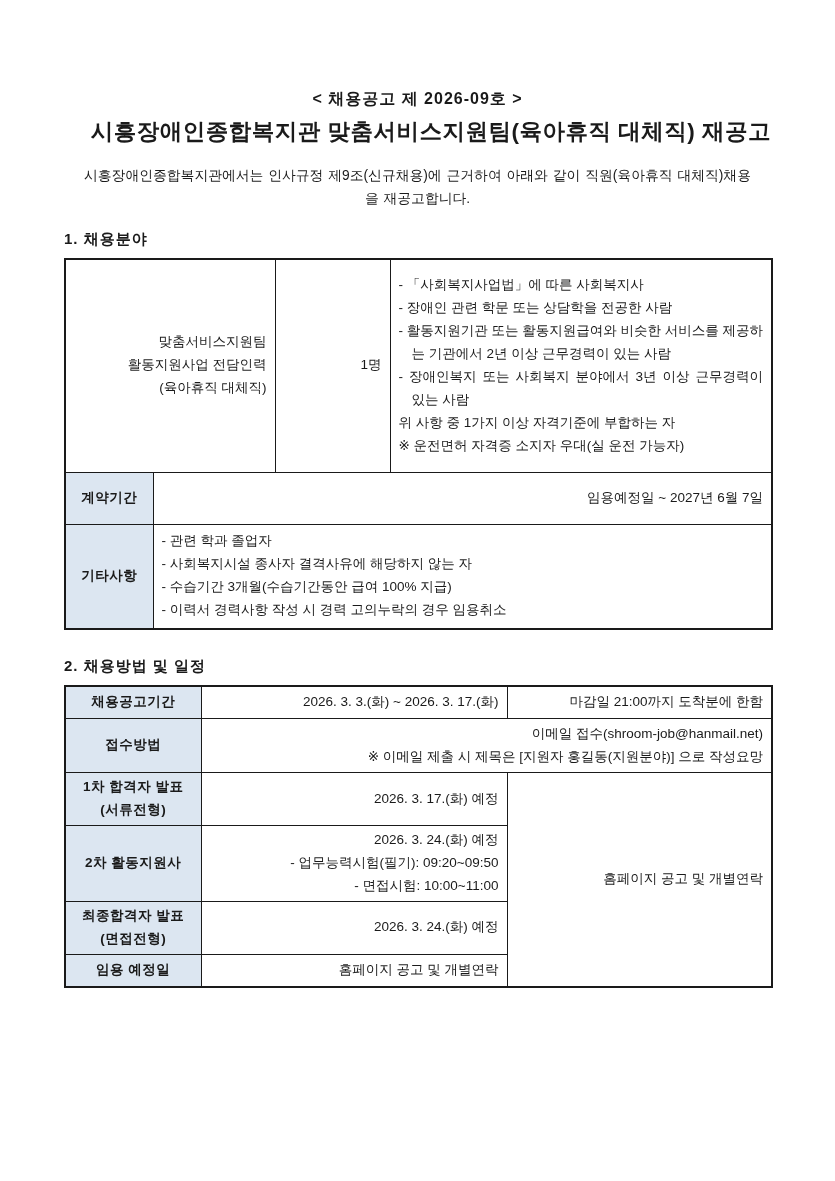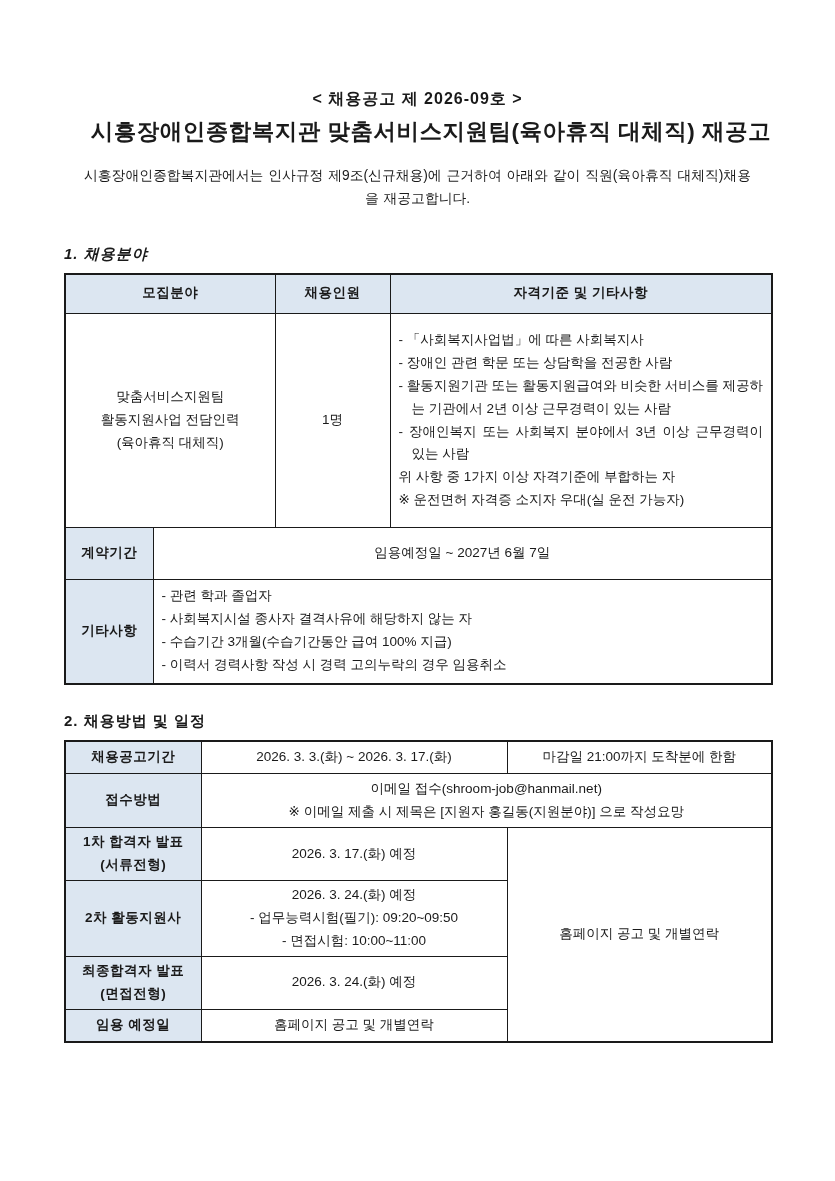--- a/index.html
+++ b/index.html
@@ -39,21 +39,21 @@
     text-align: center;
     font-size: 13.8px;
     line-height: 1.66;
     word-spacing: 1px;
   }
   .sec-heading {
     font-size: 15px;
     font-weight: 700;
     letter-spacing: 1px;
   }
-  .sec-heading.first { margin-top: 34px; font-style: italic; }
+  .sec-heading.first { margin-top: 19px; }
   .sec-heading.second { margin-top: 27px; }
 
   table.tbl {
     border-collapse: collapse;
     table-layout: fixed;
     width: 707px;
     margin-top: 9px;
     border: 2px solid #1a1a1a;
     font-size: 13.5px;
   }
@@ -63,21 +63,21 @@
     padding: 3px 8px;
     line-height: 1.7;
     box-sizing: border-box;
   }
   td.hd, td.lbl {
     background: #dce6f1;
     font-weight: 700;
     text-align: center;
     letter-spacing: 0.5px;
   }
-  td.center { text-align: center; }
+  td.center { text-align: right; }
   td.left { text-align: left; }
   .quals div.hang {
     padding-left: 13px;
     text-indent: -13px;
     text-align: justify;
   }
   .quals div.flush { text-align: justify; }
   .pre { white-space: pre-wrap; }
   .lines div { line-height: 1.7; }
 </style>
@@ -93,25 +93,20 @@
   <div class="sec-heading first">1. 채용분야</div>
 
   <table class="tbl">
     <colgroup>
       <col style="width:88px">
         <col style="width:122px">
         <col style="width:115px">
         <col style="width:382px">
     </colgroup>
     <tbody>
-      <tr>
-        <td class="hd" colspan="2" style="height:40px">모집분야</td>
-        <td class="hd">채용인원</td>
-        <td class="hd">자격기준 및 기타사항</td>
-      </tr>
       <tr>
         <td class="center lines" colspan="2" style="height:214px">
           <div>맞춤서비스지원팀</div>
           <div>활동지원사업 전담인력</div>
           <div>(육아휴직 대체직)</div>
         </td>
         <td class="center">1명</td>
         <td class="left quals">
           <div class="hang">- 「사회복지사업법」에 따른 사회복지사</div>
           <div class="hang">- 장애인 관련 학문 또는 상담학을 전공한 사람</div>

